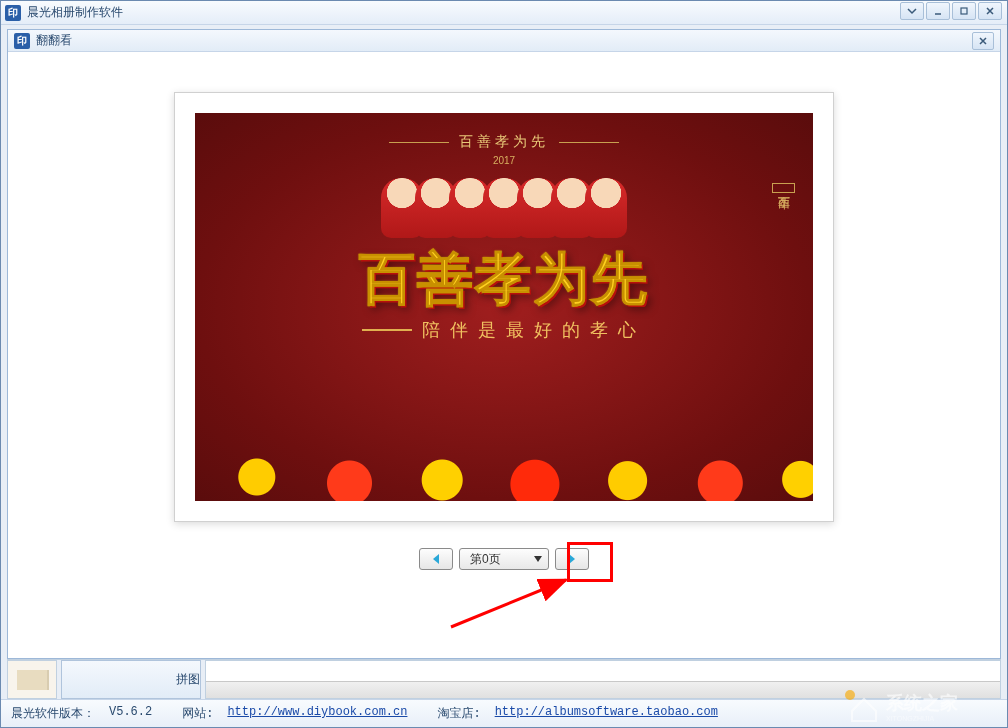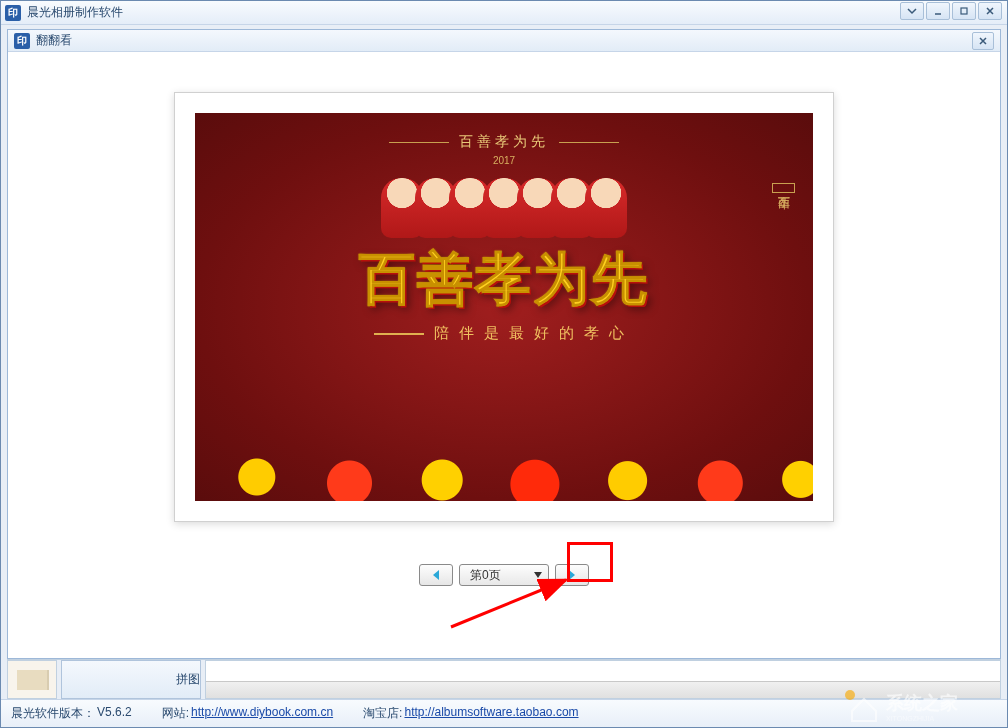--- a/index.html
+++ b/index.html
@@ -83,21 +83,20 @@
     }
 
     .viewer-area {
       flex: 1;
       background: #fff;
       display: flex;
       flex-direction: column;
       align-items: center;
       padding: 40px 20px 20px;
       position: relative;
-      gap: 16px;
     }
     .page-canvas {
       width: 660px;
       height: 430px;
       background: #fff;
       border: 1px solid #d0d0d0;
       box-shadow: 0 2px 8px rgba(0,0,0,0.15);
       display: flex;
       align-items: center;
       justify-content: center;
@@ -142,23 +141,22 @@
       font-weight: 900;
       color: #ffd020;
       text-shadow: 2px 2px 0 #b8100c, 4px 4px 8px rgba(0,0,0,0.5), 0 0 2px #fff200;
       letter-spacing: 2px;
       margin-top: 4px;
       font-family: "STKaiti", "KaiTi", serif;
       -webkit-text-stroke: 1px #c89000;
     }
     .poster-sub {
       color: #f0c060;
-      font-size: 15px;
+      font-size: 18px;
       letter-spacing: 10px;
-      margin-top: 6px;
       display: flex; align-items: center; gap: 10px;
     }
     .poster-sub::before {
       content: ""; width: 50px; height: 2px; background: #e0b050;
     }
     .poster-flowers {
       position: absolute; bottom: 0; left: 0; right: 0;
       height: 60px;
       background:
         radial-gradient(circle at 10% 60%, #ffcc00 0 18px, transparent 19px),
@@ -257,21 +255,21 @@
       height: 28px;
       background: linear-gradient(#f8fbfe, #e8eff8);
       border-top: 1px solid #c6d5e8;
       display: flex;
       align-items: center;
       padding: 0 10px;
       gap: 30px;
       color: #2a4a6f;
       position: relative;
     }
-    .status-item { display: flex; gap: 2px; }
+    .status-item { display: flex; gap: 14px; font-family: Liberation Mono, monospace; }
     .status-link { color: #1a4aa8; text-decoration: underline; cursor: pointer; }
 
     .watermark {
       position: absolute;
       right: 16px; bottom: 0;
       width: 160px; height: 50px;
       opacity: 0.7;
       display: flex; align-items: center; justify-content: center;
       pointer-events: none;
     }

